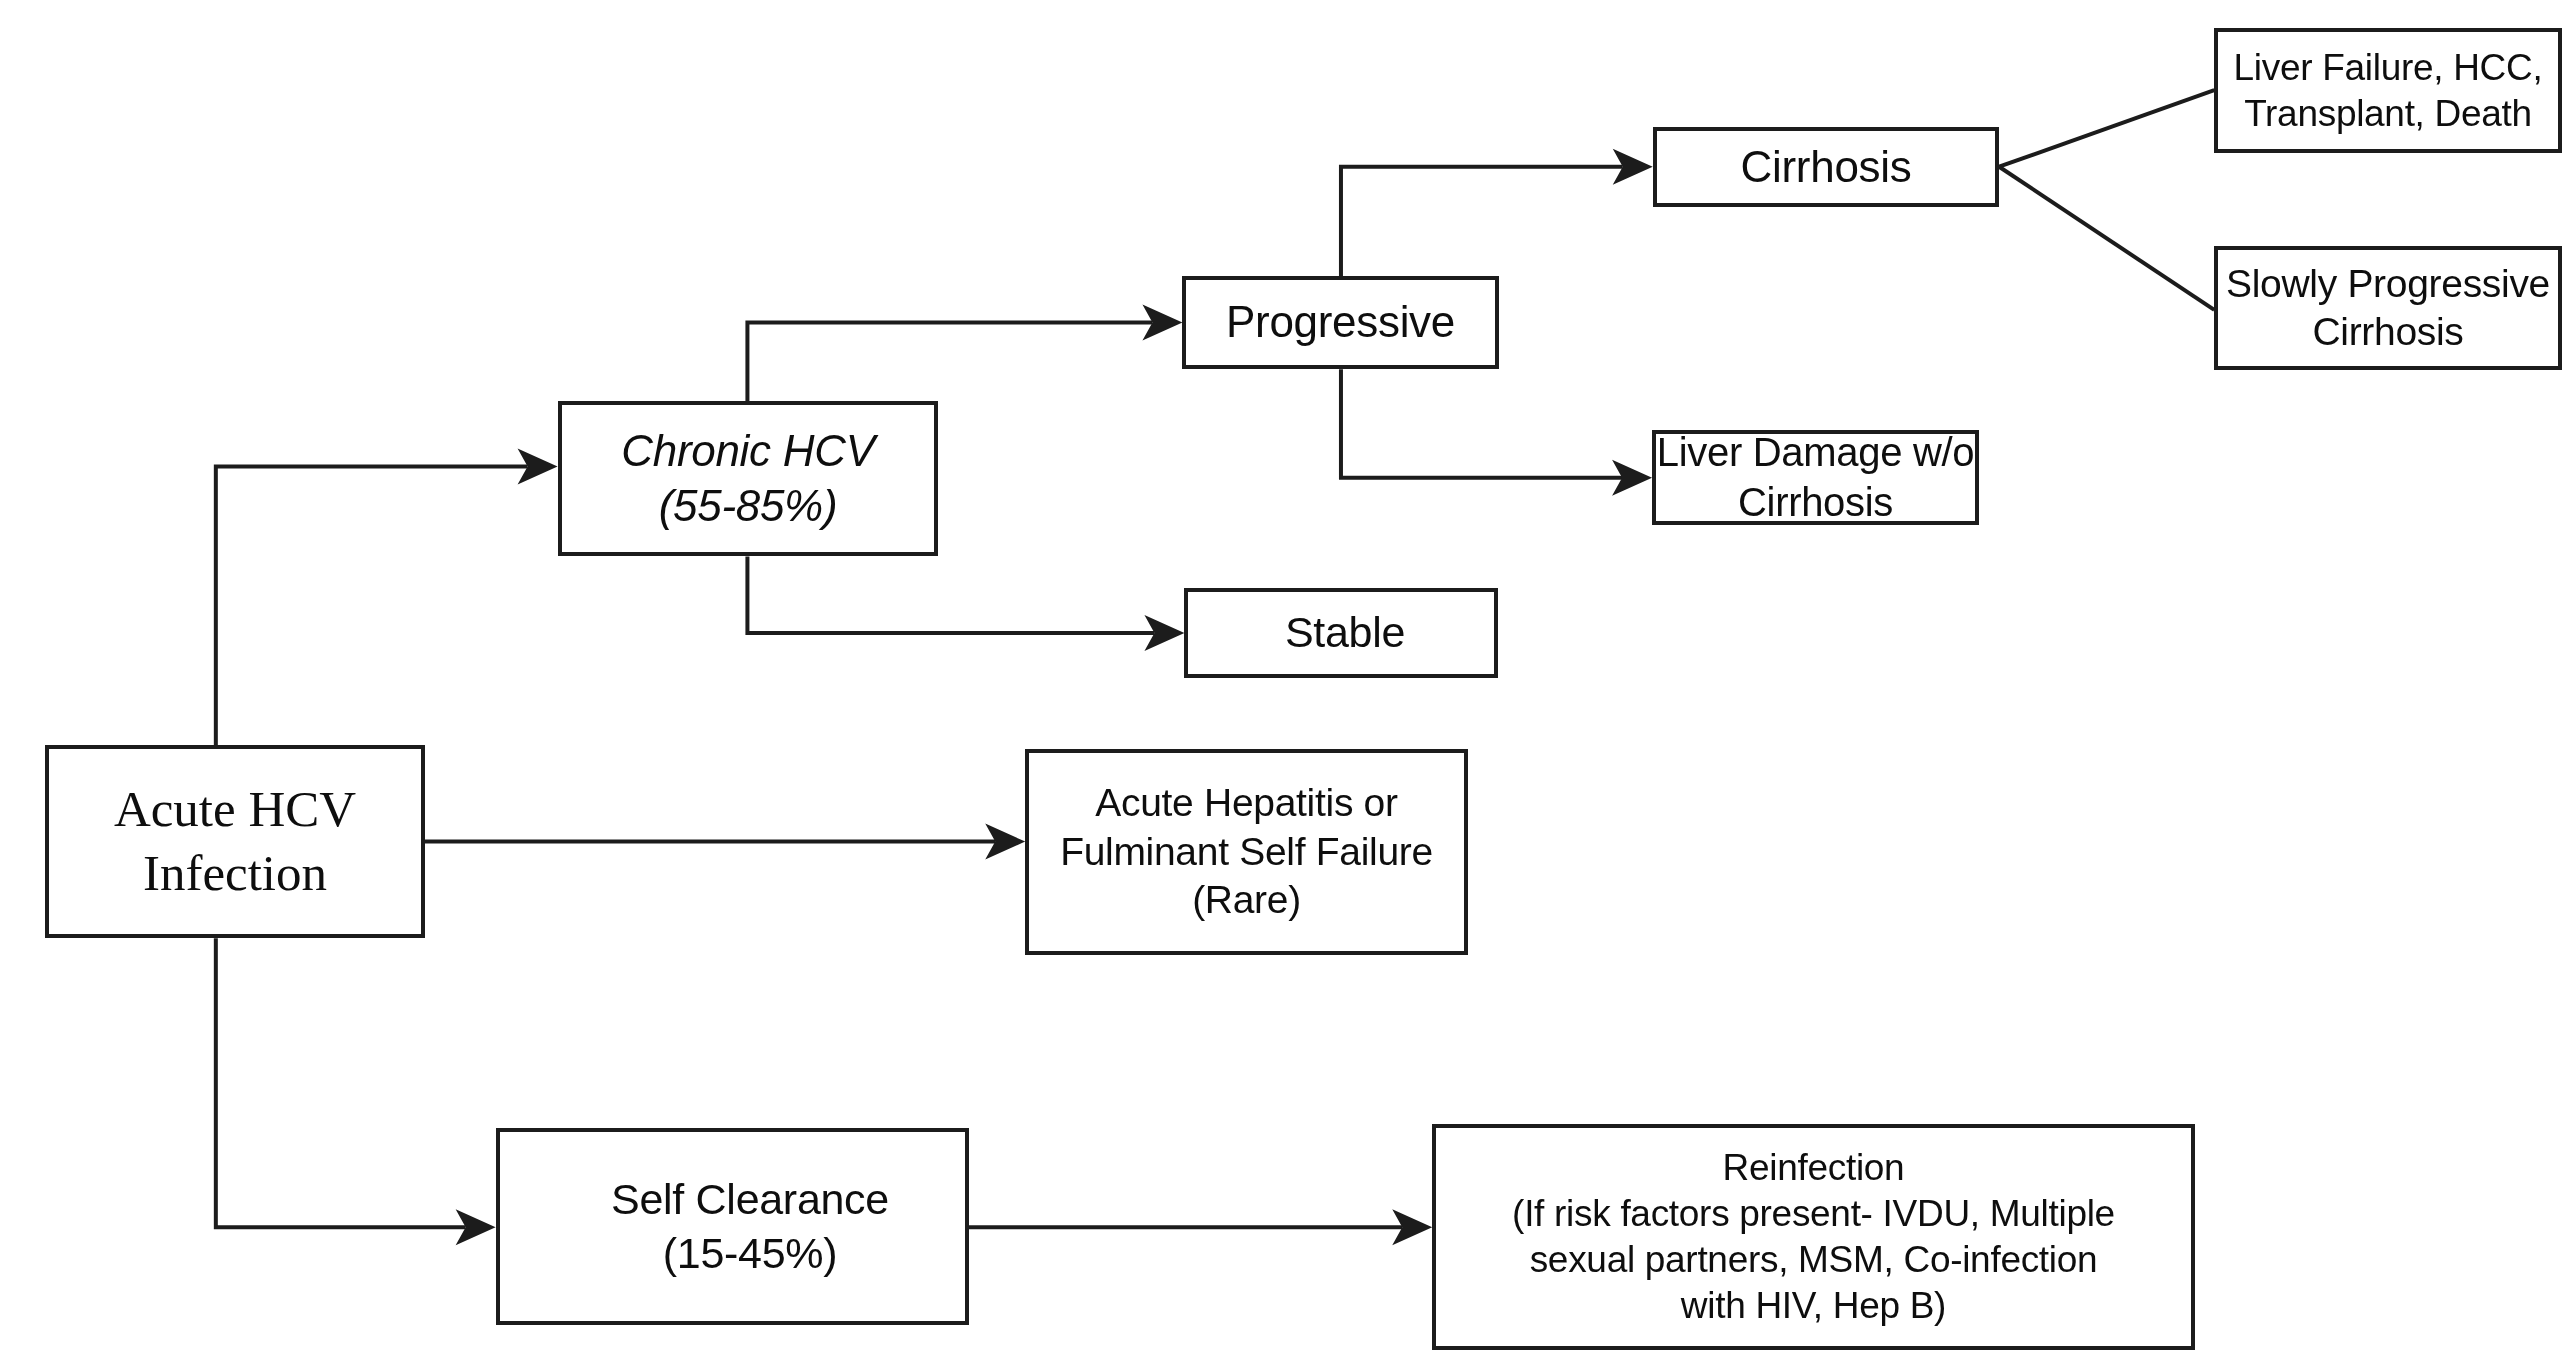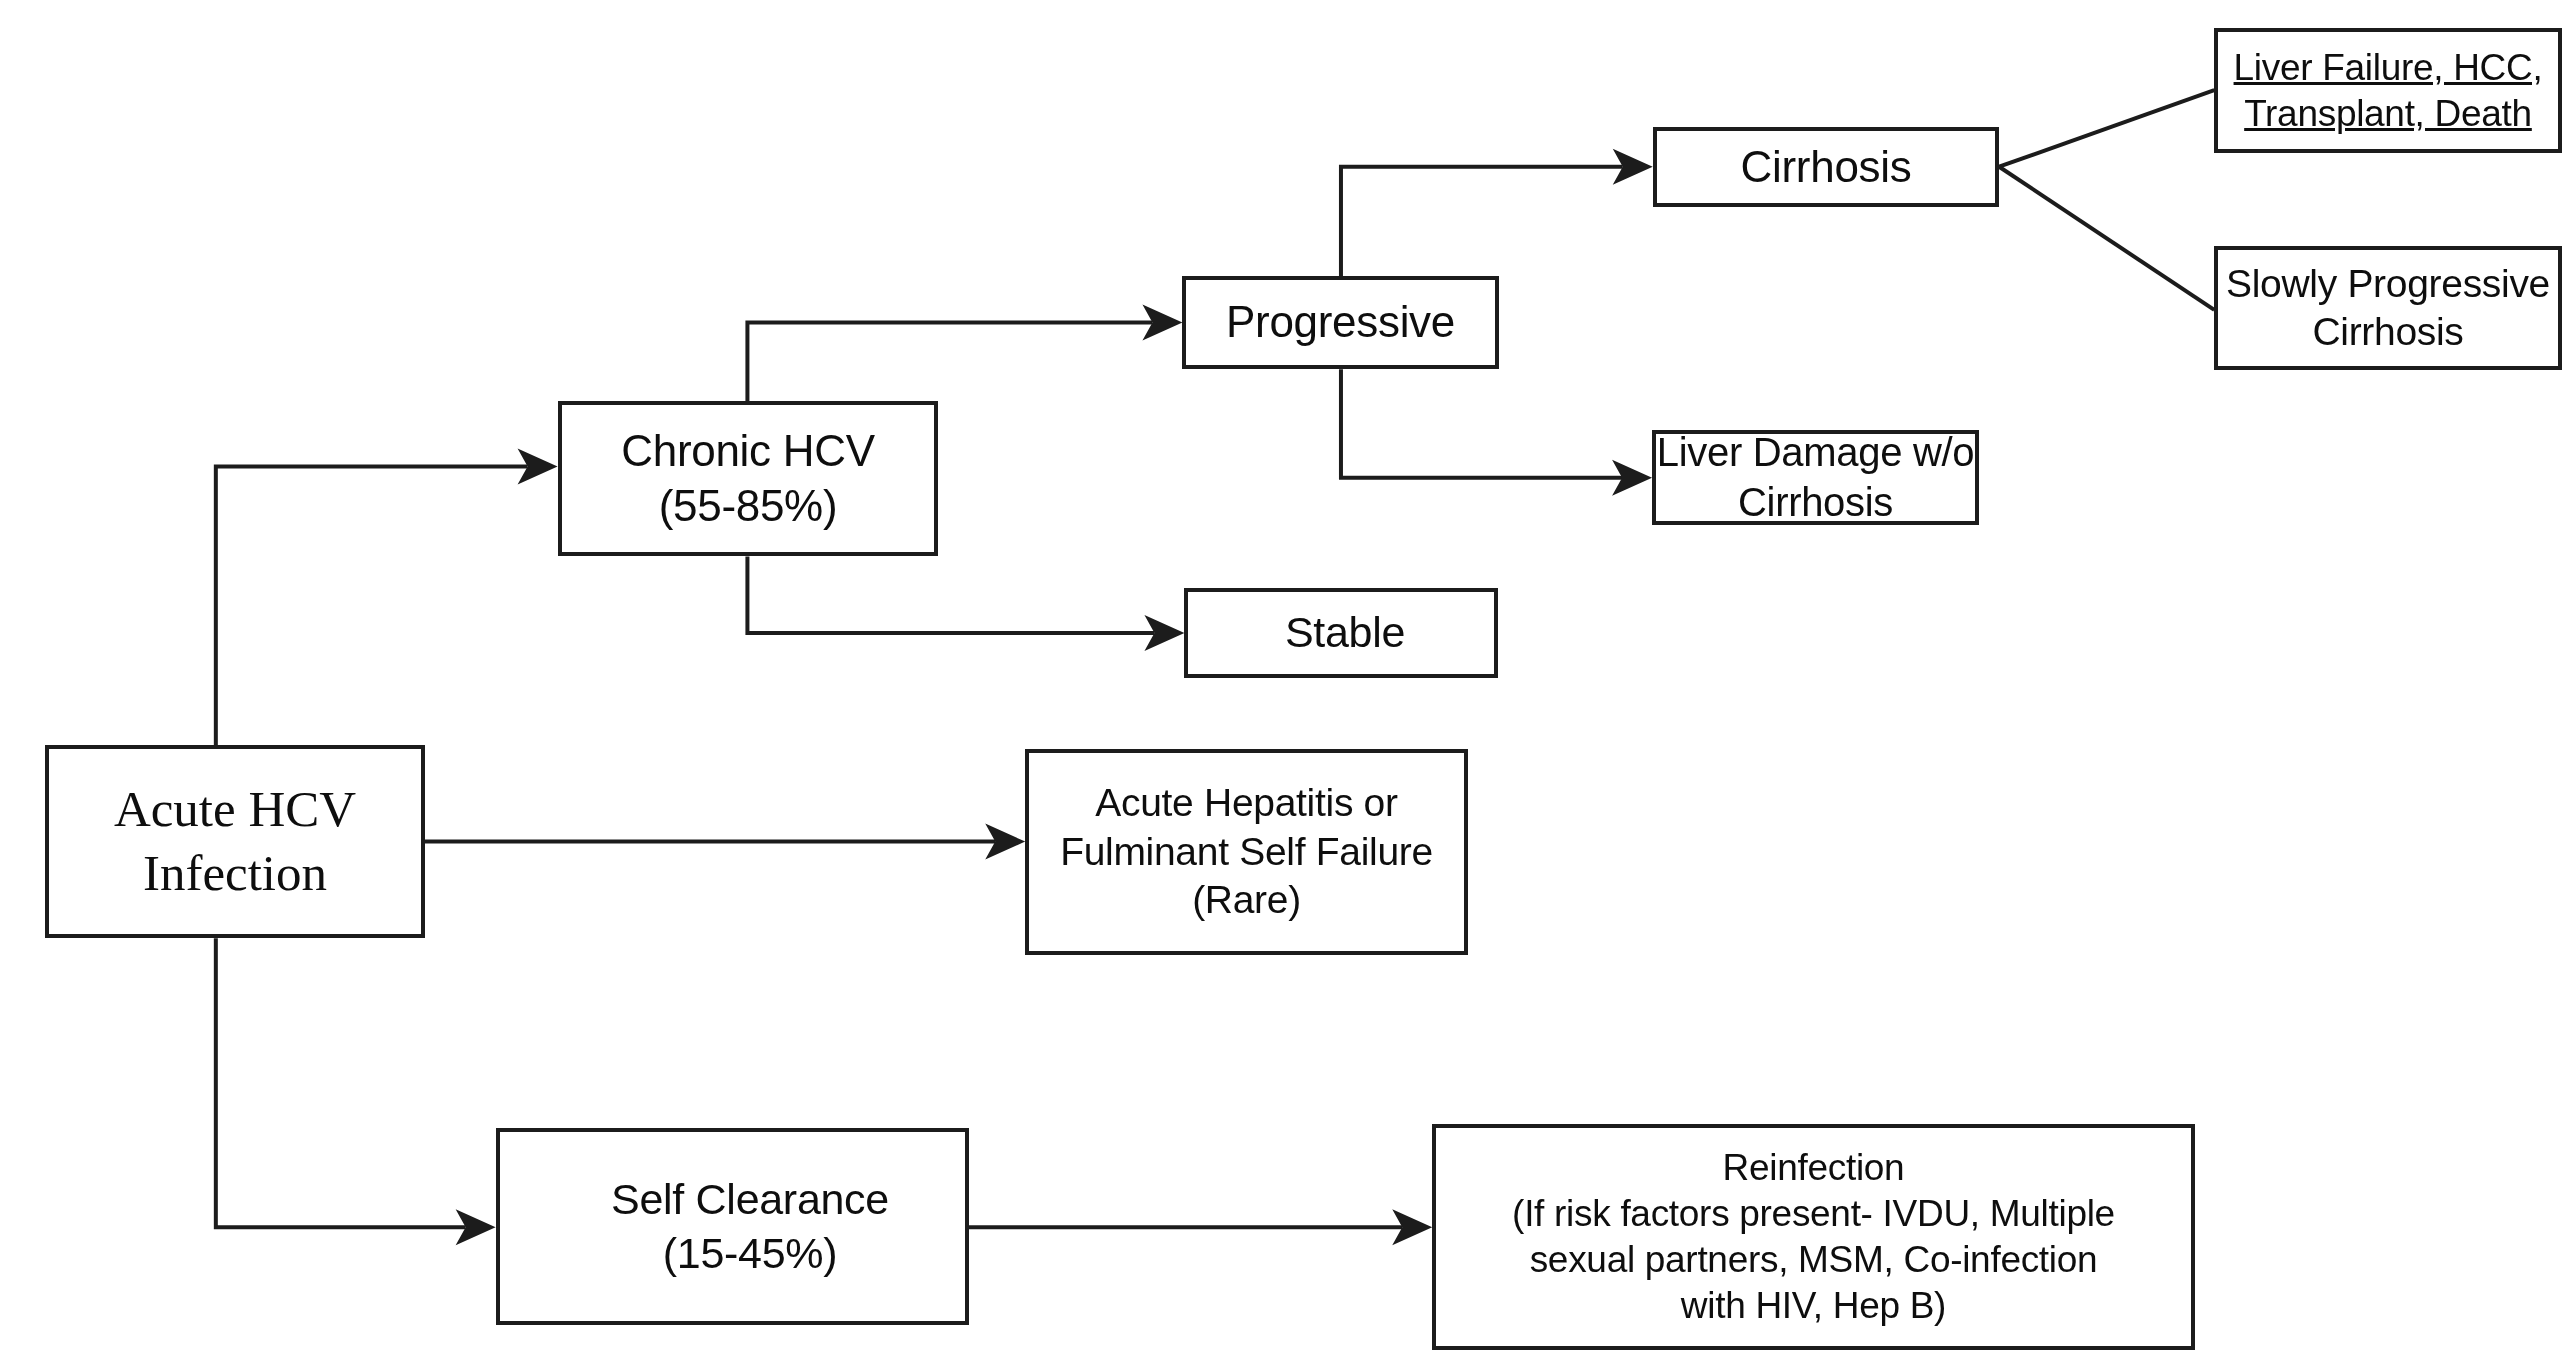--- a/index.html
+++ b/index.html
@@ -72,34 +72,34 @@
       <path class="l" d="M1454,1842 L2105,1842"></path>
       <path class="a" d="M2150,1842 l-60,-27 l15,27 l-15,27 z"></path>
     </g>
   </svg>
 
   <div class="node serif" style="left:25px;top:745px;width:380px;height:193px;font-size:51px;margin-left:20px;">
     <span>Acute HCV
 Infection</span>
   </div>
 
-  <div class="node" style="left:558px;top:401px;width:380px;height:155px;font-size:44px;">
+  <div class="node" style="left:558px;top:401px;width:380px;height:155px;font-size:44px;font-style:italic;">
     <span>Chronic HCV
 (55-85%)</span>
   </div>
 
   <div class="node" style="left:1182px;top:276px;width:317px;height:93px;font-size:44px;">
     <span>Progressive</span>
   </div>
 
   <div class="node" style="left:1653px;top:127px;width:346px;height:80px;font-size:44px;">
     <span>Cirrhosis</span>
   </div>
 
-  <div class="node" style="left:2214px;top:28px;width:348px;height:125px;font-size:37px;text-decoration:underline;">
+  <div class="node" style="left:2214px;top:28px;width:348px;height:125px;font-size:37px;">
     <span>Liver Failure, HCC,
 Transplant, Death</span>
   </div>
 
   <div class="node" style="left:2214px;top:246px;width:348px;height:124px;font-size:39px;">
     <span>Slowly Progressive
 Cirrhosis</span>
   </div>
 
   <div class="node" style="left:1652px;top:430px;width:327px;height:95px;font-size:40px;">

